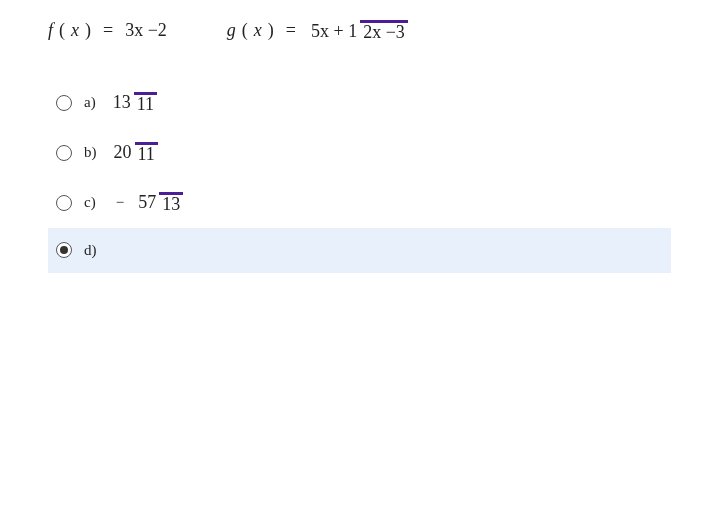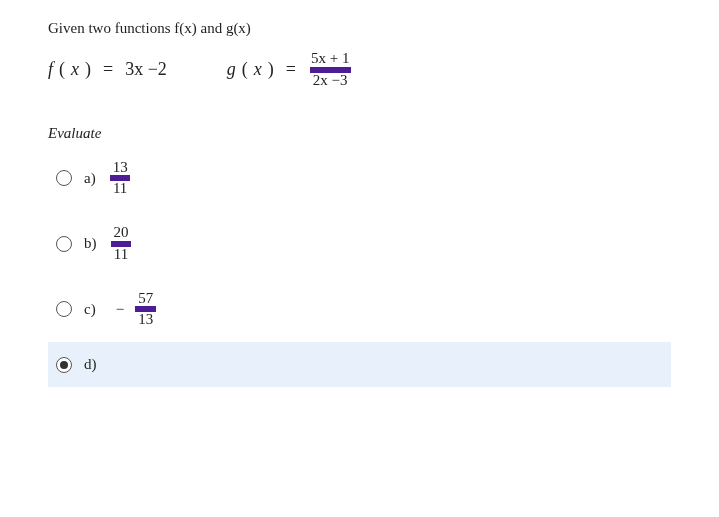--- a/index.html
+++ b/index.html
@@ -9,23 +9,23 @@
     background: #fff;
     font-family: "Times New Roman", Georgia, serif;
     color: #222;
   }
   .page { padding: 20px 48px; }
   .prompt { font-size: 15px; margin-bottom: 14px; }
   .equations { display: flex; gap: 60px; align-items: center; margin-bottom: 36px; font-size: 18px; }
   .eq { display: inline-flex; align-items: center; gap: 6px; }
   .eq .fn { font-style: italic; }
   .eq .eqsym { margin: 0 6px; }
-  .frac { display:inline-flex; flex-direction:column; align-items:center; font-size:15px; line-height:1.05; vertical-align:middle;justify-content:space-between; }
+  .frac { display:inline-flex; flex-direction:row; align-items:center; font-size:18px; line-height:1.05; vertical-align:middle;justify-content:space-between; }
   .frac .num { padding: 0 3px; }
-  .frac .den { border-top:6px solid #4c1d95; padding: 0 3px; }
+  .frac .den { border-top:3px solid #4c1d95; padding: 0 3px; }
   .evaluate { font-style: italic; font-size:15px; margin-bottom:4px; }
   .expr { font-size:17px; margin-bottom:32px; }
   .choices { display:flex; flex-direction:column; gap:0; }
   .choice { display:flex; align-items:center; gap:8px; padding: 14px 8px; font-size:15px; }
   .choice.selected { background:#e8f1fb; }
   .radio {
     width:16px; height:16px; border:1.5px solid #555; border-radius:50%;
     display:inline-flex; align-items:center; justify-content:center; flex:0 0 16px;
     background:#fff;
   }
@@ -37,21 +37,20 @@
   .minus { margin: 0 3px 0 6px; }
   .sup { font-size:11px; vertical-align:super; }
   .paren { font-size:20px; }
   .small-i { font-style: italic; }
 </style>
 </head>
 <body>
 
 <div class="page">
 
-  <div class="prompt">Given  two functions f(x) and g(x)</div>
 
   <div class="equations">
     <span class="eq">
       <span class="fn">f</span>
       <span>(</span>
         <span class="fn">x</span>
         <span>)</span>
       <span class="eqsym">=</span>
       <span>3x −2</span>
     </span>
@@ -61,21 +60,20 @@
         <span class="fn">x</span>
         <span>)</span>
       <span class="eqsym">=</span>
       <span class="frac">
         <span class="num">5x + 1</span>
         <span class="den">2x −3</span>
       </span>
     </span>
   </div>
 
-  <div class="evaluate">Evaluate</div>
 
   <div class="choices">
 
     <div class="choice">
       <span class="radio"></span>
       <span class="optlabel">a)</span>
       <span class="frac">
         <span class="num">13</span>
         <span class="den">11</span>
       </span>

